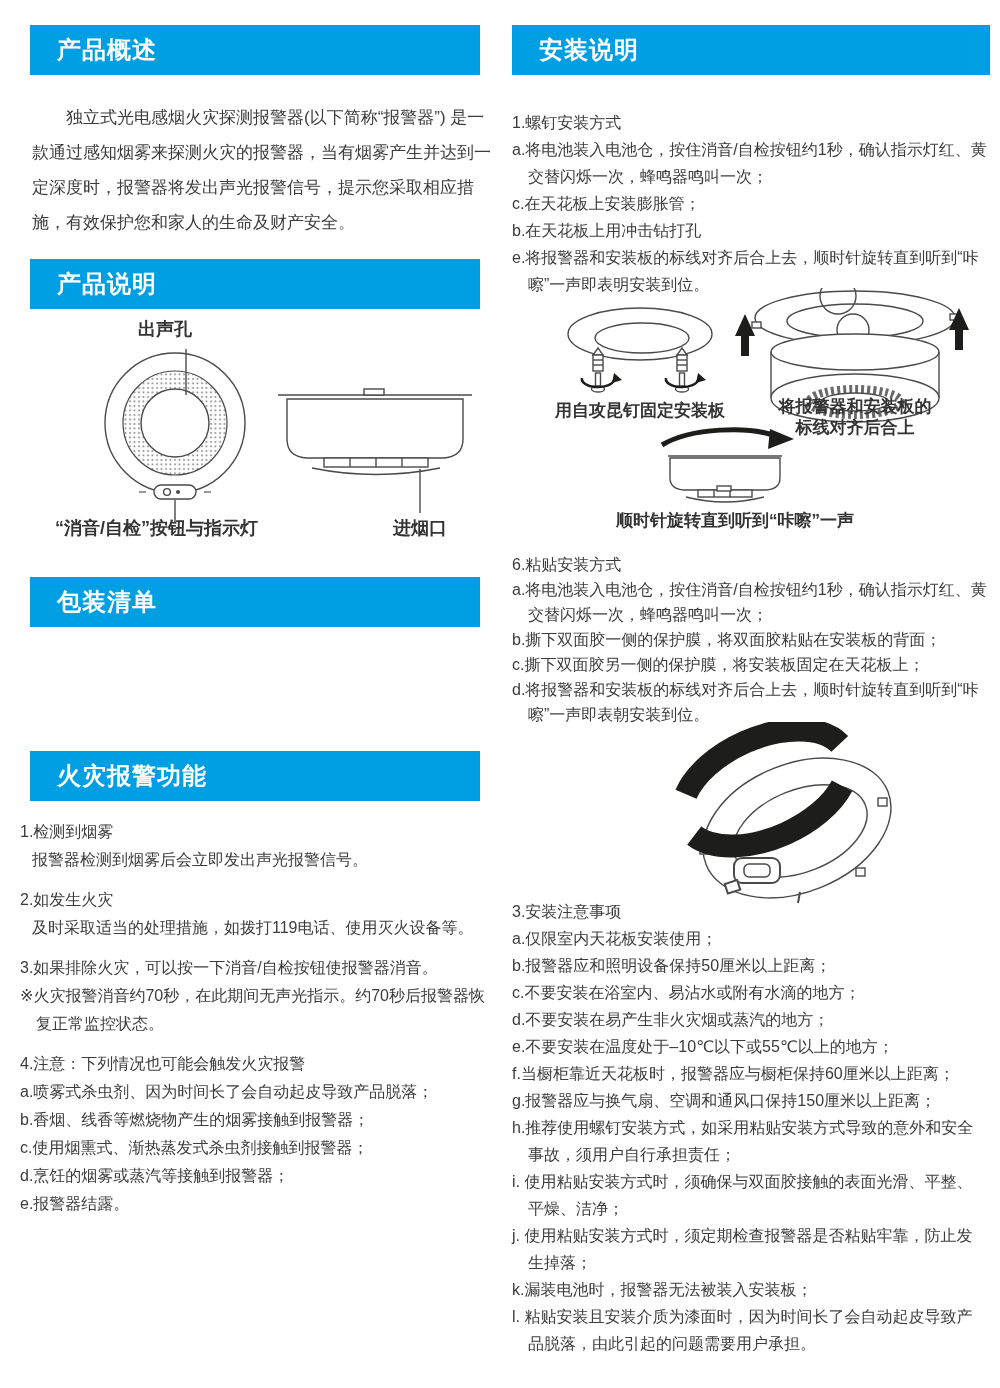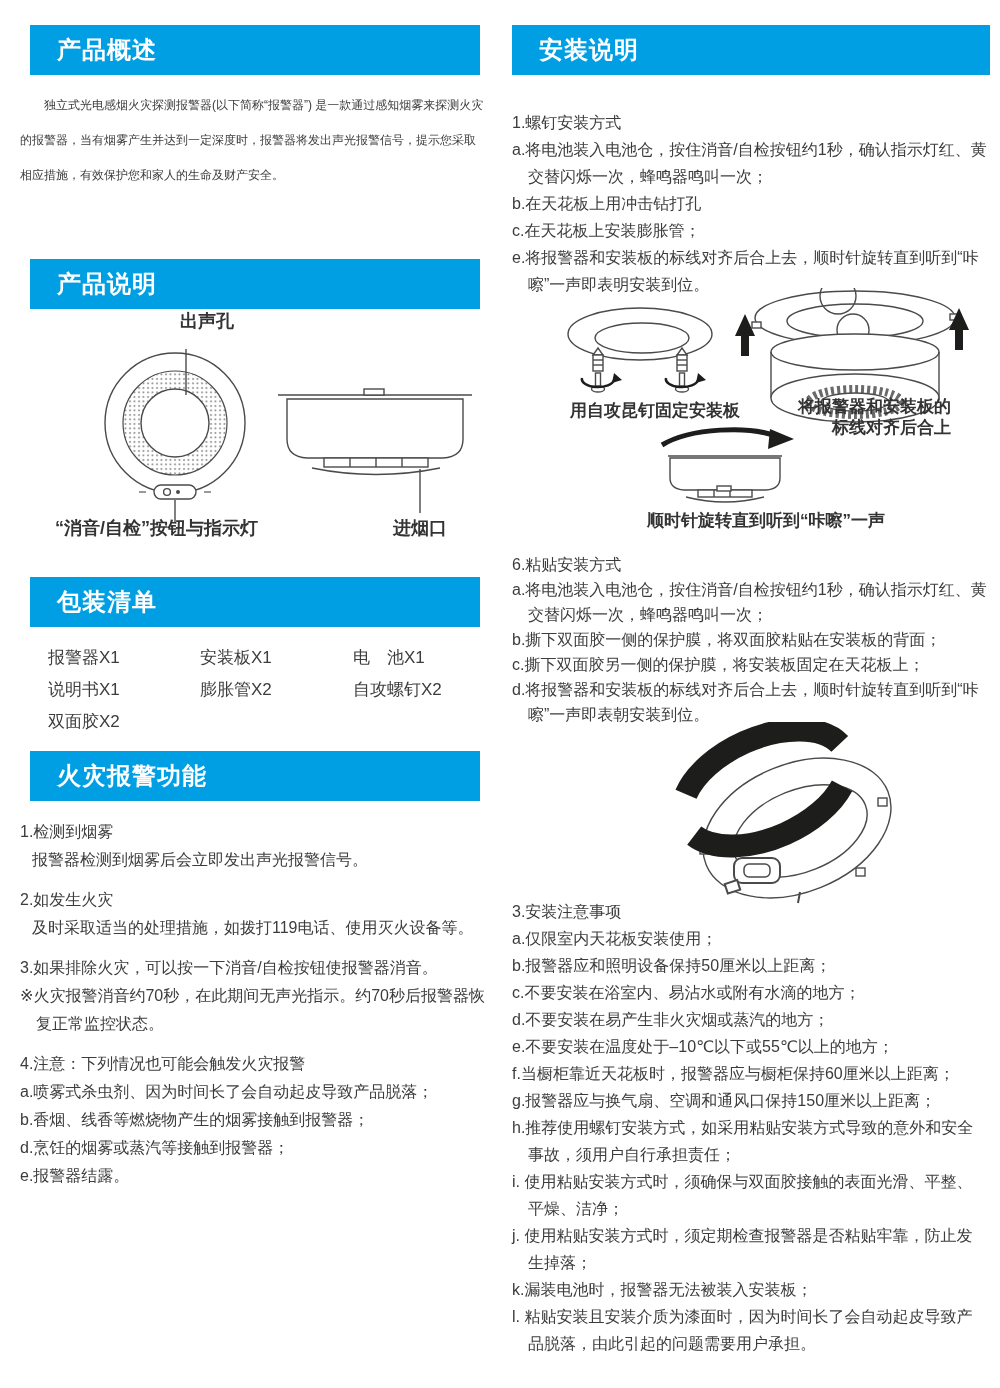--- a/index.html
+++ b/index.html
@@ -1,35 +1,35 @@
 <!DOCTYPE html>
 <html style="--accent: #009fe3;"><head>
 <meta charset="utf-8">
 <style>
   html,body{margin:0;padding:0;background:#fff;}
   .page{position:relative;width:1000px;height:1388px;background:#fff;overflow:hidden;
         font-family:"Liberation Sans","DejaVu Sans",sans-serif;color:#3c3c3c;}
   .banner{position:absolute;height:50px;background:var(--accent,#009fe3);color:#fff;
           font-size:24px;font-weight:bold;line-height:50px;padding-left:27px;
           box-sizing:border-box;letter-spacing:1px;}
-  .overview{position:absolute;left:20px;top:88px;width:466px;margin:0;
-            font-size:12px;line-height:35px;text-indent:2em;}
+  .overview{position:absolute;left:20px;top:88px;width:466px;margin:12px;
+            font-size:17px;line-height:35px;text-indent:2em;}
   .fig{position:absolute;}
   .fig svg{position:absolute;left:0;top:0;}
   .dlabel{position:absolute;font-size:18px;font-weight:bold;color:#333;white-space:nowrap;}
   .packing{position:absolute;left:48px;top:642px;width:432px;display:grid;
            grid-template-columns:152px 153px 1fr;font-size:17px;line-height:32px;}
   .alarm{position:absolute;left:20px;top:818px;width:480px;font-size:16px;line-height:28px;}
   .group{margin:0 0 12px 0;}
   .ind{padding-left:12px;}
   .hang{padding-left:1em;text-indent:-1em;}
   .rtext{position:absolute;left:512px;width:476px;font-size:16px;line-height:27px;}
   .rtext.tight{line-height:25px;}
   .fcap{position:absolute;font-size:17px;font-weight:bold;color:#333;
-        text-align:right;line-height:21px;}
+        text-align:center;line-height:21px;}
   .ln{stroke:#4a4a4a;stroke-width:1.4;fill:none;}
   .wh{fill:#fff;stroke:#4a4a4a;stroke-width:1.4;}
   .blk{fill:#1d1d1b;stroke:none;}
 </style>
 </head>
 <body>
 
 <div class="page">
 
   <div class="banner" style="left:30px;top:25px;width:450px;">
@@ -64,38 +64,29 @@
       <line class="ln" x1="258" y1="90" x2="452" y2="90"></line>
       <rect class="wh" x="344" y="84" width="20" height="6"></rect>
       <path class="wh" d="M267,94 H443 V134 Q443,152 423,153 H287 Q267,152 267,134 Z"></path>
       <rect class="wh" x="304" y="153" width="104" height="9"></rect>
       <line class="ln" x1="330" y1="153" x2="330" y2="162"></line>
       <line class="ln" x1="356" y1="153" x2="356" y2="162"></line>
       <line class="ln" x1="382" y1="153" x2="382" y2="162"></line>
       <path class="ln" d="M292,163 Q356,176 420,163"></path>
       <line class="ln" x1="400" y1="164" x2="400" y2="208"></line>
     </svg>
-    <div class="dlabel" style="left:118px;top:4px;width:96px;text-align:right;">出声孔</div>
+    <div class="dlabel" style="left:118px;top:12px;width:96px;text-align:left;">出声孔</div>
     <div class="dlabel" style="left:35px;top:211px;width:260px;">“消音/自检”按钮与指示灯</div>
     <div class="dlabel" style="left:345px;top:211px;width:110px;text-align:center;">进烟口</div>
   </div>
 
   <div class="banner" style="left:30px;top:577px;width:450px;">
     <span>包装清单</span>
   </div>
 
-  <div class="packing">
-    <div>报警器X1</div>
-    <div>安装板X1</div>
-    <div>电　池X1</div>
-    <div>说明书X1</div>
-    <div>膨胀管X2</div>
-    <div>自攻螺钉X2</div>
-    <div>双面胶X2</div>
-  </div>
 
   <div class="banner" style="left:30px;top:751px;width:450px;">
     <span>火灾报警功能</span>
   </div>
 
   <div class="alarm">
     <div class="group">
       <div>1.检测到烟雾</div>
       <div class="ind">报警器检测到烟雾后会立即发出声光报警信号。</div>
     </div>
@@ -104,34 +95,35 @@
       <div class="ind">及时采取适当的处理措施，如拨打119电话、使用灭火设备等。</div>
     </div>
     <div class="group">
       <div>3.如果排除火灾，可以按一下消音/自检按钮使报警器消音。</div>
       <div class="hang">※火灾报警消音约70秒，在此期间无声光指示。约70秒后报警器恢复正常监控状态。</div>
     </div>
     <div class="group">
       <div>4.注意：下列情况也可能会触发火灾报警</div>
       <div class="hang">a.喷雾式杀虫剂、因为时间长了会自动起皮导致产品脱落；</div>
       <div class="hang">b.香烟、线香等燃烧物产生的烟雾接触到报警器；</div>
+      <div class="hang">c.使用烟熏式、渐热蒸发式杀虫剂接触到报警器；</div>
       <div class="hang">d.烹饪的烟雾或蒸汽等接触到报警器；</div>
       <div class="hang">e.报警器结露。</div>
     </div>
   </div>
 
   <div class="banner" style="left:512px;top:25px;width:478px;">
     <span>安装说明</span>
   </div>
 
   <div class="rtext" style="top:90px;margin-top:19px;">
     <div>1.螺钉安装方式</div>
     <div class="hang">a.将电池装入电池仓，按住消音/自检按钮约1秒，确认指示灯红、黄交替闪烁一次，蜂鸣器鸣叫一次；</div>
+    <div class="hang">c.在天花板上安装膨胀管；</div>
     <div class="hang">b.在天花板上用冲击钻打孔</div>
-    <div class="hang">c.在天花板上安装膨胀管；</div>
     <div class="hang">e.将报警器和安装板的标线对齐后合上去，顺时针旋转直到听到“咔嚓”一声即表明安装到位。</div>
   </div>
 
   <div class="fig" style="left:512px;top:288px;width:473px;height:257px;">
     <svg width="473" height="257" viewBox="0 0 473 257">
 
       <ellipse class="wh" cx="128" cy="46" rx="72" ry="26"></ellipse>
       <ellipse class="ln" cx="130" cy="50" rx="47" ry="15"></ellipse>
       <g>
         <polygon class="wh" points="81,67 91,67 86,60"></polygon>

